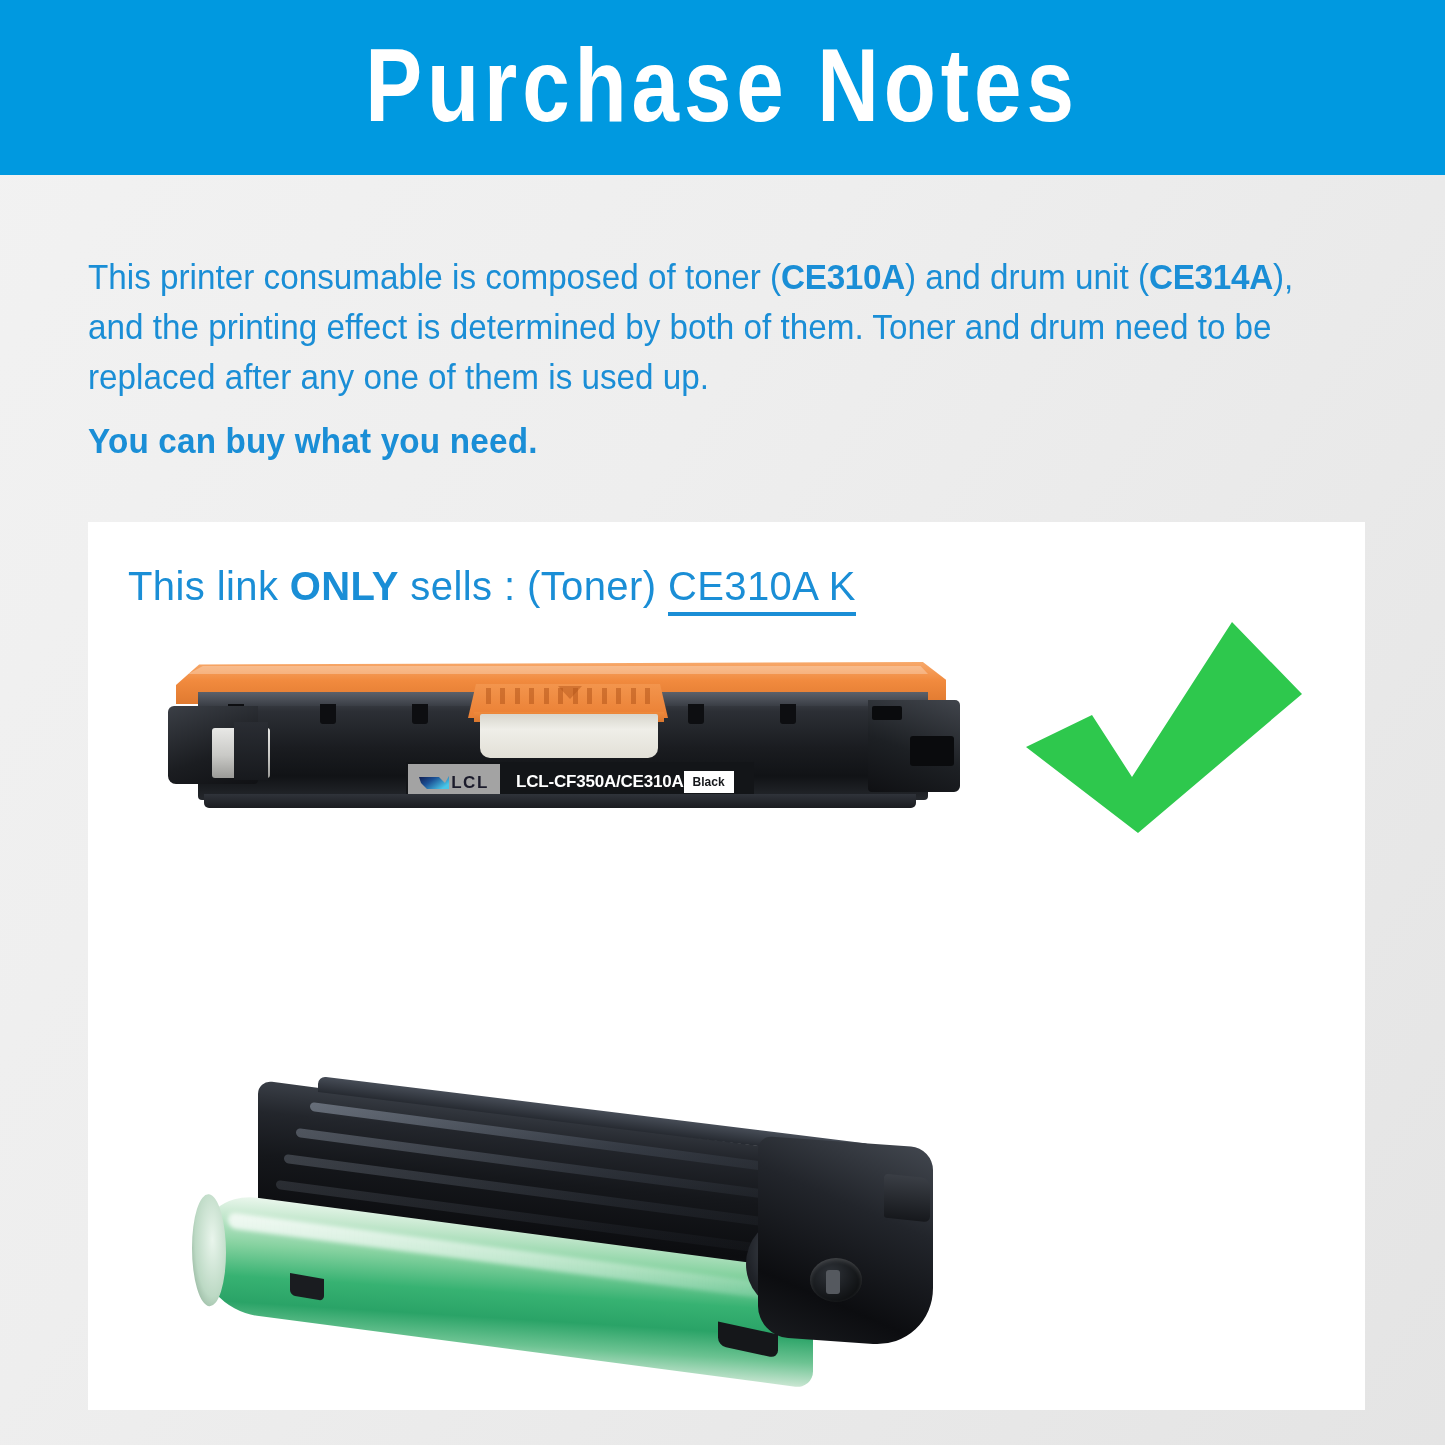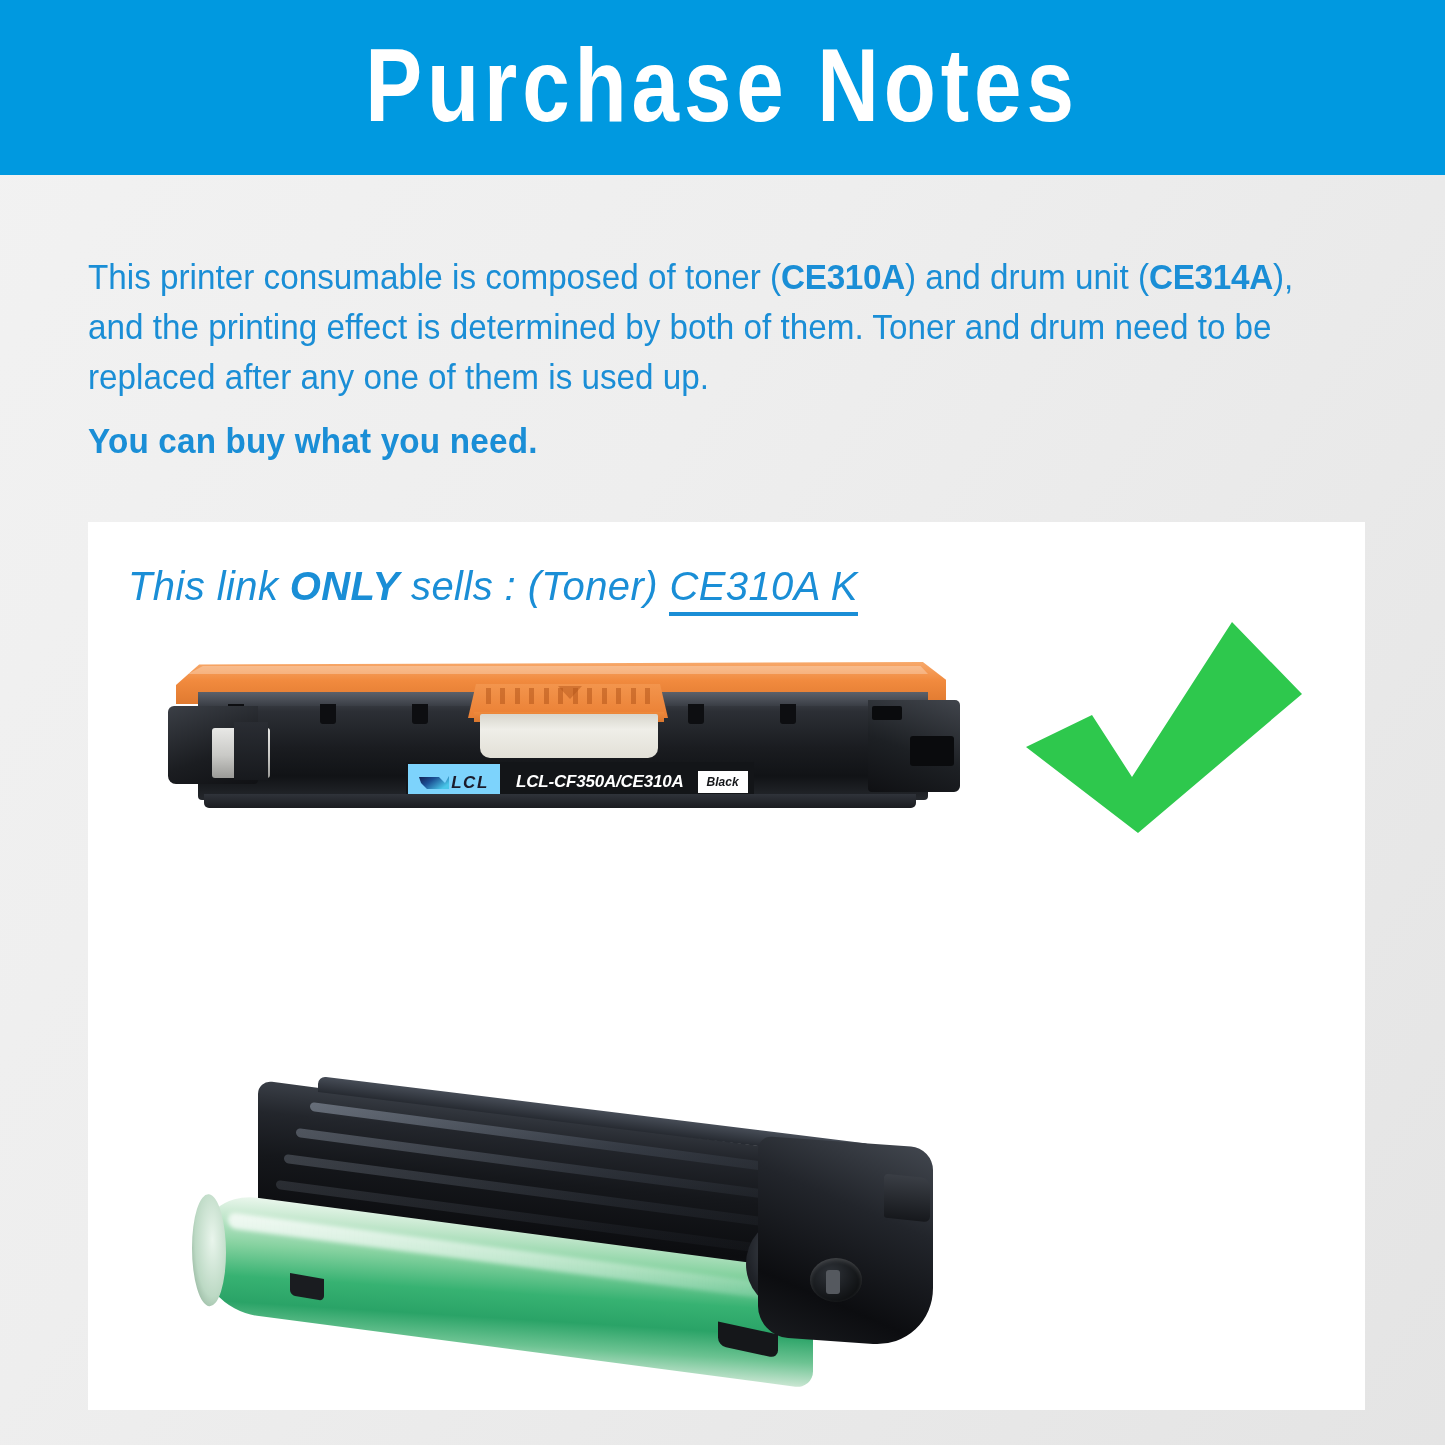--- a/index.html
+++ b/index.html
@@ -56,21 +56,21 @@
   .intro .pn { font-weight: bold; letter-spacing: -0.3px; }
   .intro .emph { font-weight: bold; display: block; margin-top: 14px; letter-spacing: 0.2px; }
 
   
   .card {
     position: absolute;
     left: 88px;
     width: 1277px;
     background: #ffffff;
   }
-  .card-1 { top: 522px; height: 512px; font-style: italic; }
+  .card-1 { top: 522px; height: 512px; }
   .card-2 { top: 950px; height: 460px; }
 
   .card-heading {
     position: absolute;
     left: 40px;
     top: 42px;
     color: #1a8ed6;
     font-size: 40px;
     line-height: 1.1;
     white-space: nowrap;
@@ -224,21 +224,21 @@
     left: 238px; top: 100px;
     width: 348px; height: 40px;
     background: #131518;
     display: flex;
     align-items: center;
     border-radius: 1px;
   }
   .lcl-logo-box {
     width: 92px; height: 36px;
     margin-left: 2px;
-    background: #7dd3fc;
+    background: #a3a3a3;
     display: flex;
     align-items: center;
     justify-content: center;
     gap: 2px;
   }
   .lcl-mark {
     width: 30px; height: 15px;
   }
   .lcl-word {
     font-size: 17px;
@@ -249,21 +249,20 @@
   }
   .toner-part {
     color: #ffffff;
     font-size: 17px;
     font-weight: bold;
     letter-spacing: -0.2px;
     margin-left: 16px;
     white-space: nowrap;
   }
   .toner-black-badge {
-    margin-left: 14px;
     background: #ffffff;
     color: #15171a;
     font-size: 12px;
     font-weight: bold;
     padding: 5px 9px;
     line-height: 1;
   }
   .toner-base {
     position: absolute;
     left: 36px; top: 132px;

